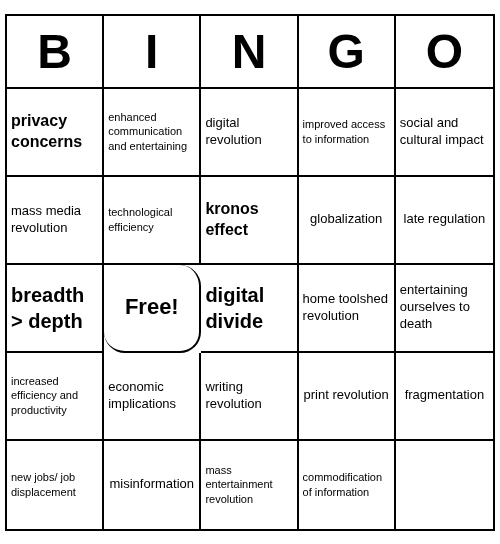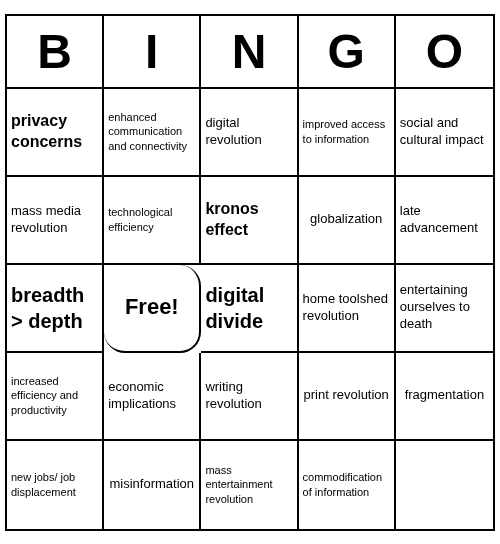--- a/index.html
+++ b/index.html
@@ -76,29 +76,29 @@
 <div class="bingo-card">
   <div class="bingo-header">
   <div class="bingo-letter">B</div>
       <div class="bingo-letter">I</div>
       <div class="bingo-letter">N</div>
       <div class="bingo-letter">G</div>
       <div class="bingo-letter">O</div>
     </div>
   <div class="bingo-grid">
   <div class="bingo-cell medium-text">privacy concerns</div>
-      <div class="bingo-cell small-text">enhanced communication and connectivity</div>
+      <div class="bingo-cell small-text">enhanced communication and entertaining</div>
       <div class="bingo-cell normal">digital revolution</div>
       <div class="bingo-cell small-text">improved access to information</div>
       <div class="bingo-cell normal">social and cultural impact</div>
       <div class="bingo-cell normal">mass media revolution</div>
       <div class="bingo-cell small-text">technological efficiency</div>
       <div class="bingo-cell medium-text">kronos effect</div>
       <div class="bingo-cell normal">globalization</div>
-      <div class="bingo-cell normal">late advancement</div>
+      <div class="bingo-cell normal">late regulation</div>
       <div class="bingo-cell large-text">breadth &gt; depth</div>
       <div class="bingo-cell free">Free!</div>
       <div class="bingo-cell large-text">digital divide</div>
       <div class="bingo-cell normal">home toolshed revolution</div>
       <div class="bingo-cell normal">entertaining ourselves to death</div>
       <div class="bingo-cell small-text">increased efficiency and productivity</div>
       <div class="bingo-cell normal">economic implications</div>
       <div class="bingo-cell normal">writing revolution</div>
       <div class="bingo-cell normal">print revolution</div>
       <div class="bingo-cell normal">fragmentation</div>

